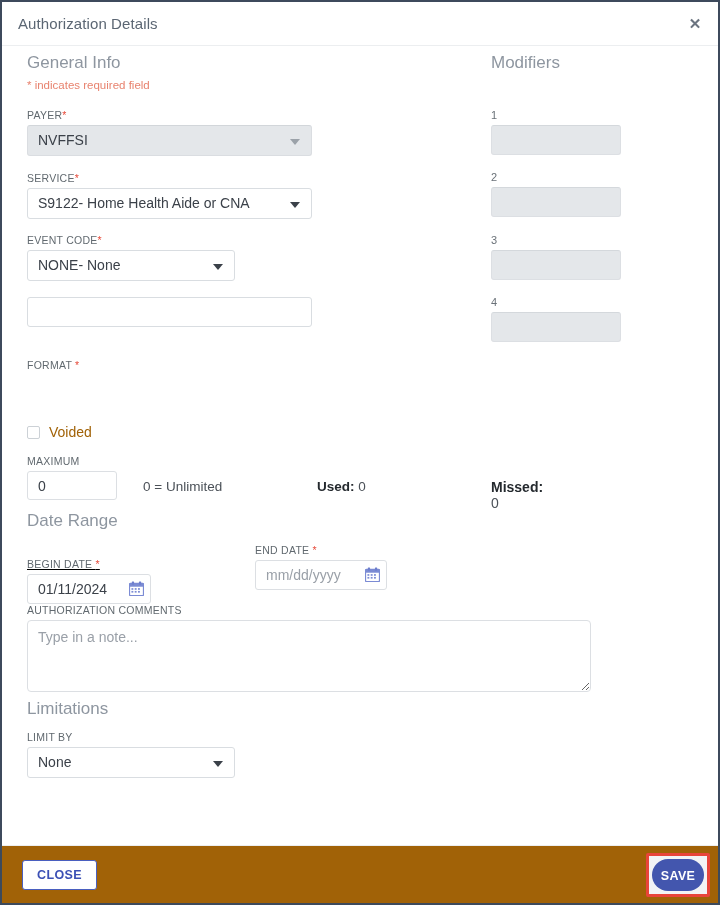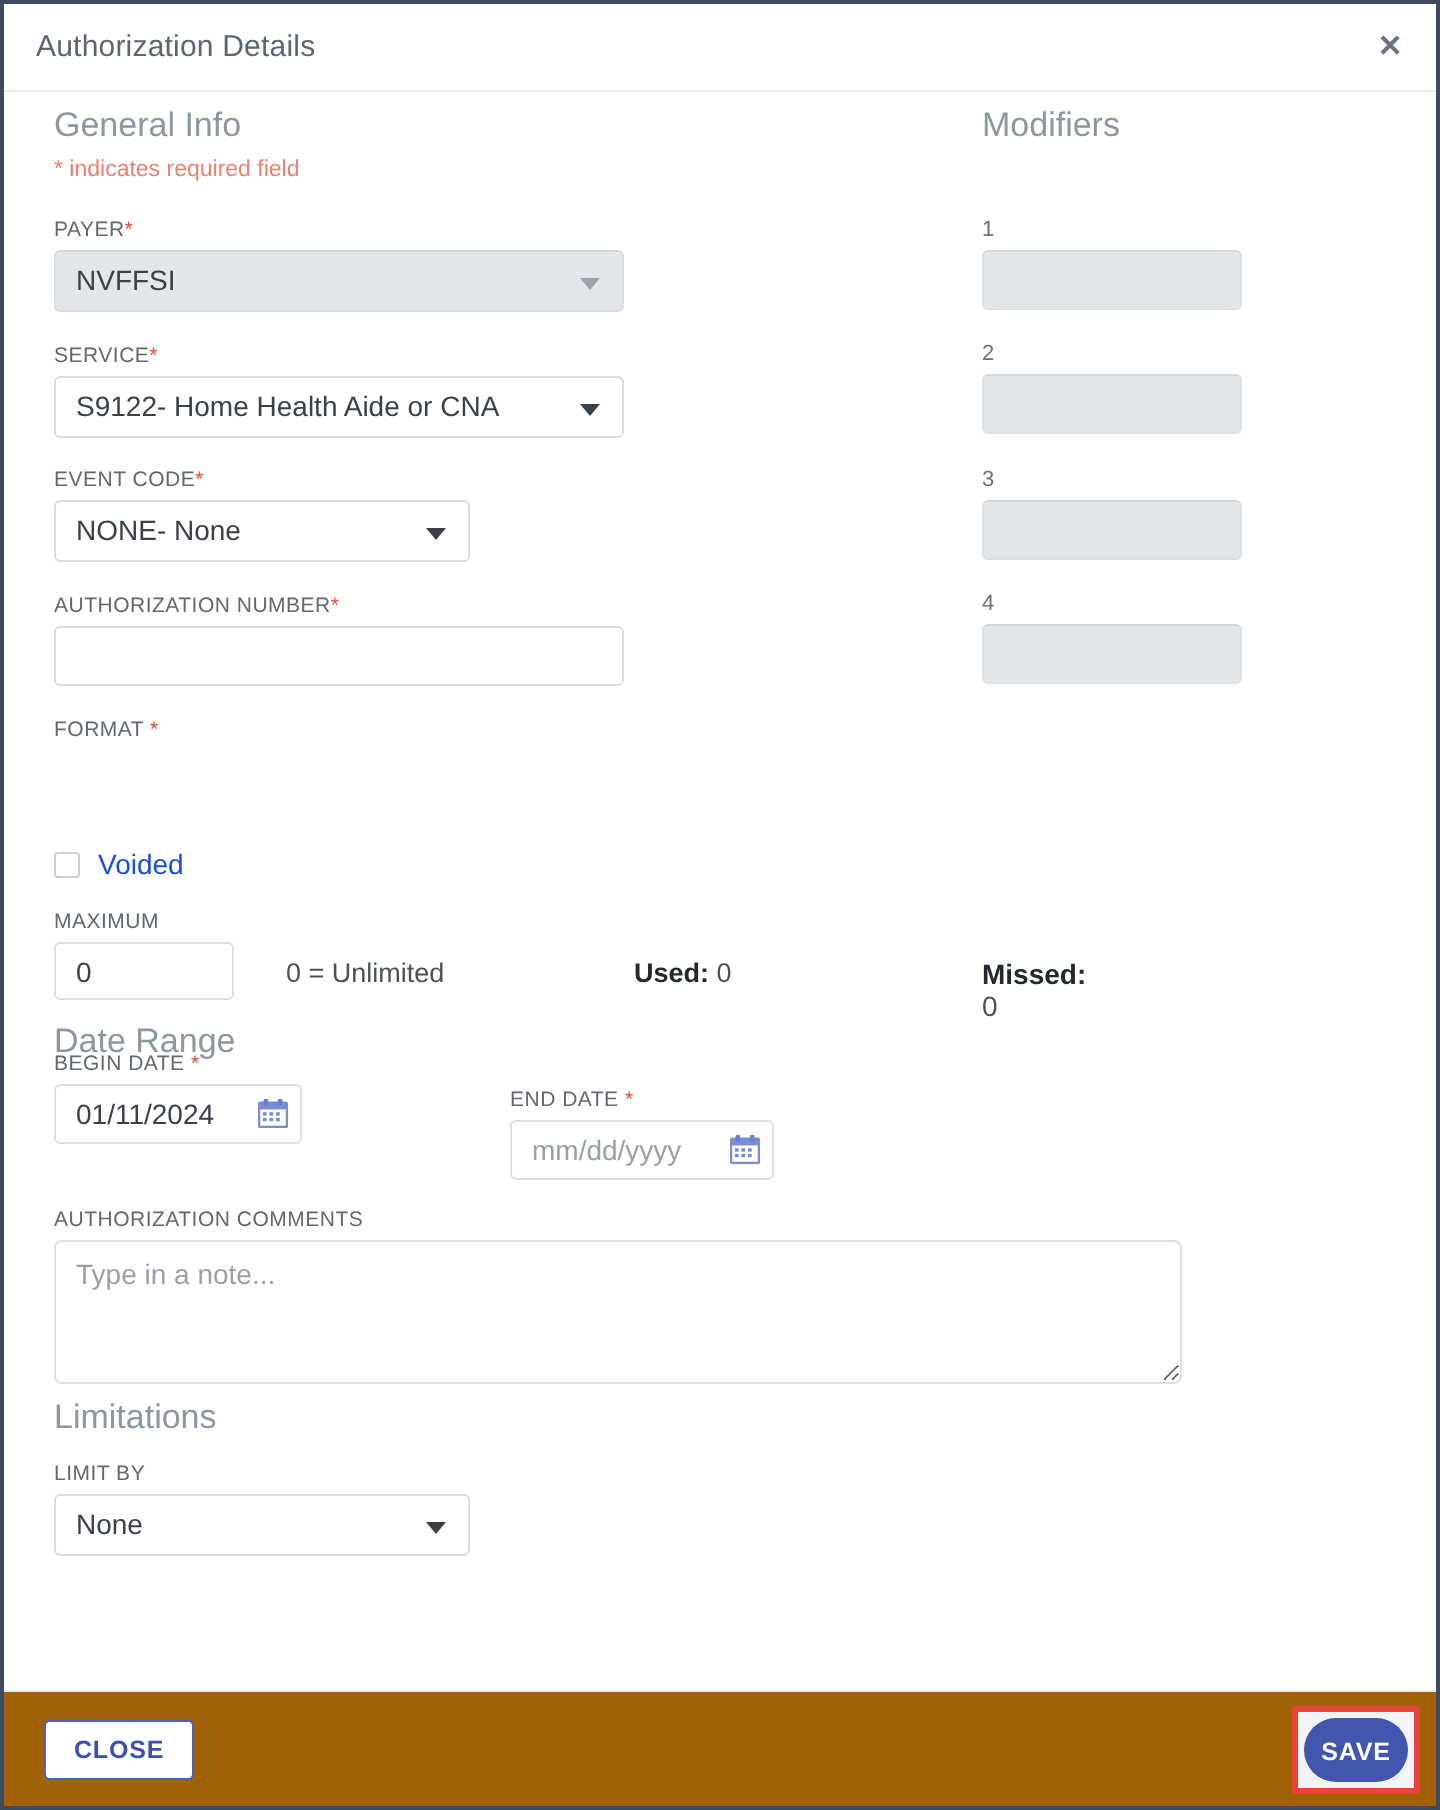--- a/index.html
+++ b/index.html
@@ -179,21 +179,21 @@
     width: 13px; height: 13px;
     box-sizing: border-box;
     border: 1px solid #ccd1d6;
     border-radius: 2px;
     background: #fff;
     cursor: pointer;
   }
   .voided-label {
     margin-left: 9px;
     font-size: 14px;
-    color: #1d4ed8;
+    color: #a16207;
   }
 
   
   .max-block { position: absolute; left: 0; top: 409px; }
   .max-input {
     box-sizing: border-box;
     width: 90px;
     height: 29px;
     border: 1px solid #dcdfe3;
     border-radius: 3px;
@@ -210,21 +210,21 @@
     top: 433px;
     font-size: 13.5px;
     color: #4b5158;
   }
   .used-stat   { position: absolute; left: 290px; top: 433px; font-size: 13.5px; color: #4b5158; }
   .missed-stat { position: absolute; left: 464px; top: 433px; font-size: 14px; color: #4b5158; }
   .stat-k { font-weight: 700; color: #24292e; }
 
   
   .daterange-h { position: absolute; left: 0; top: 465px; }
-  .f-begin { position: absolute; left: 0;   top: 480px; width: 124px; }
+  .f-begin { position: absolute; left: 0;   top: 512px; width: 124px; text-decoration: underline; }
   .f-end   { position: absolute; left: 228px; top: 498px; width: 132px; }
   .date-wrap { position: relative; }
   .date-input {
     box-sizing: border-box;
     width: 100%;
     height: 30px;
     border: 1px solid #dcdfe3;
     border-radius: 3px;
     font-size: 14px;
     color: #3b4149;
@@ -358,21 +358,20 @@
 
       <div class="f-event">
         <span class="fld-label"><span>EVENT CODE</span><span class="star">*</span></span>
         <div class="select">
           <div class="val">NONE- None</div>
           <div class="arrow"></div>
         </div>
       </div>
 
       <div class="f-authnum">
-        <span class="fld-label"><span>AUTHORIZATION NUMBER</span><span class="star">*</span></span>
         <input class="input" type="text" value="" style="">
       </div>
 
       <div class="f-format">
         <span class="fld-label"><span>FORMAT </span><span class="star">*</span></span>
       </div>
 
       <div class="voided-row">
         <span class="cbox"></span>
         <span class="voided-label">Voided</span>

